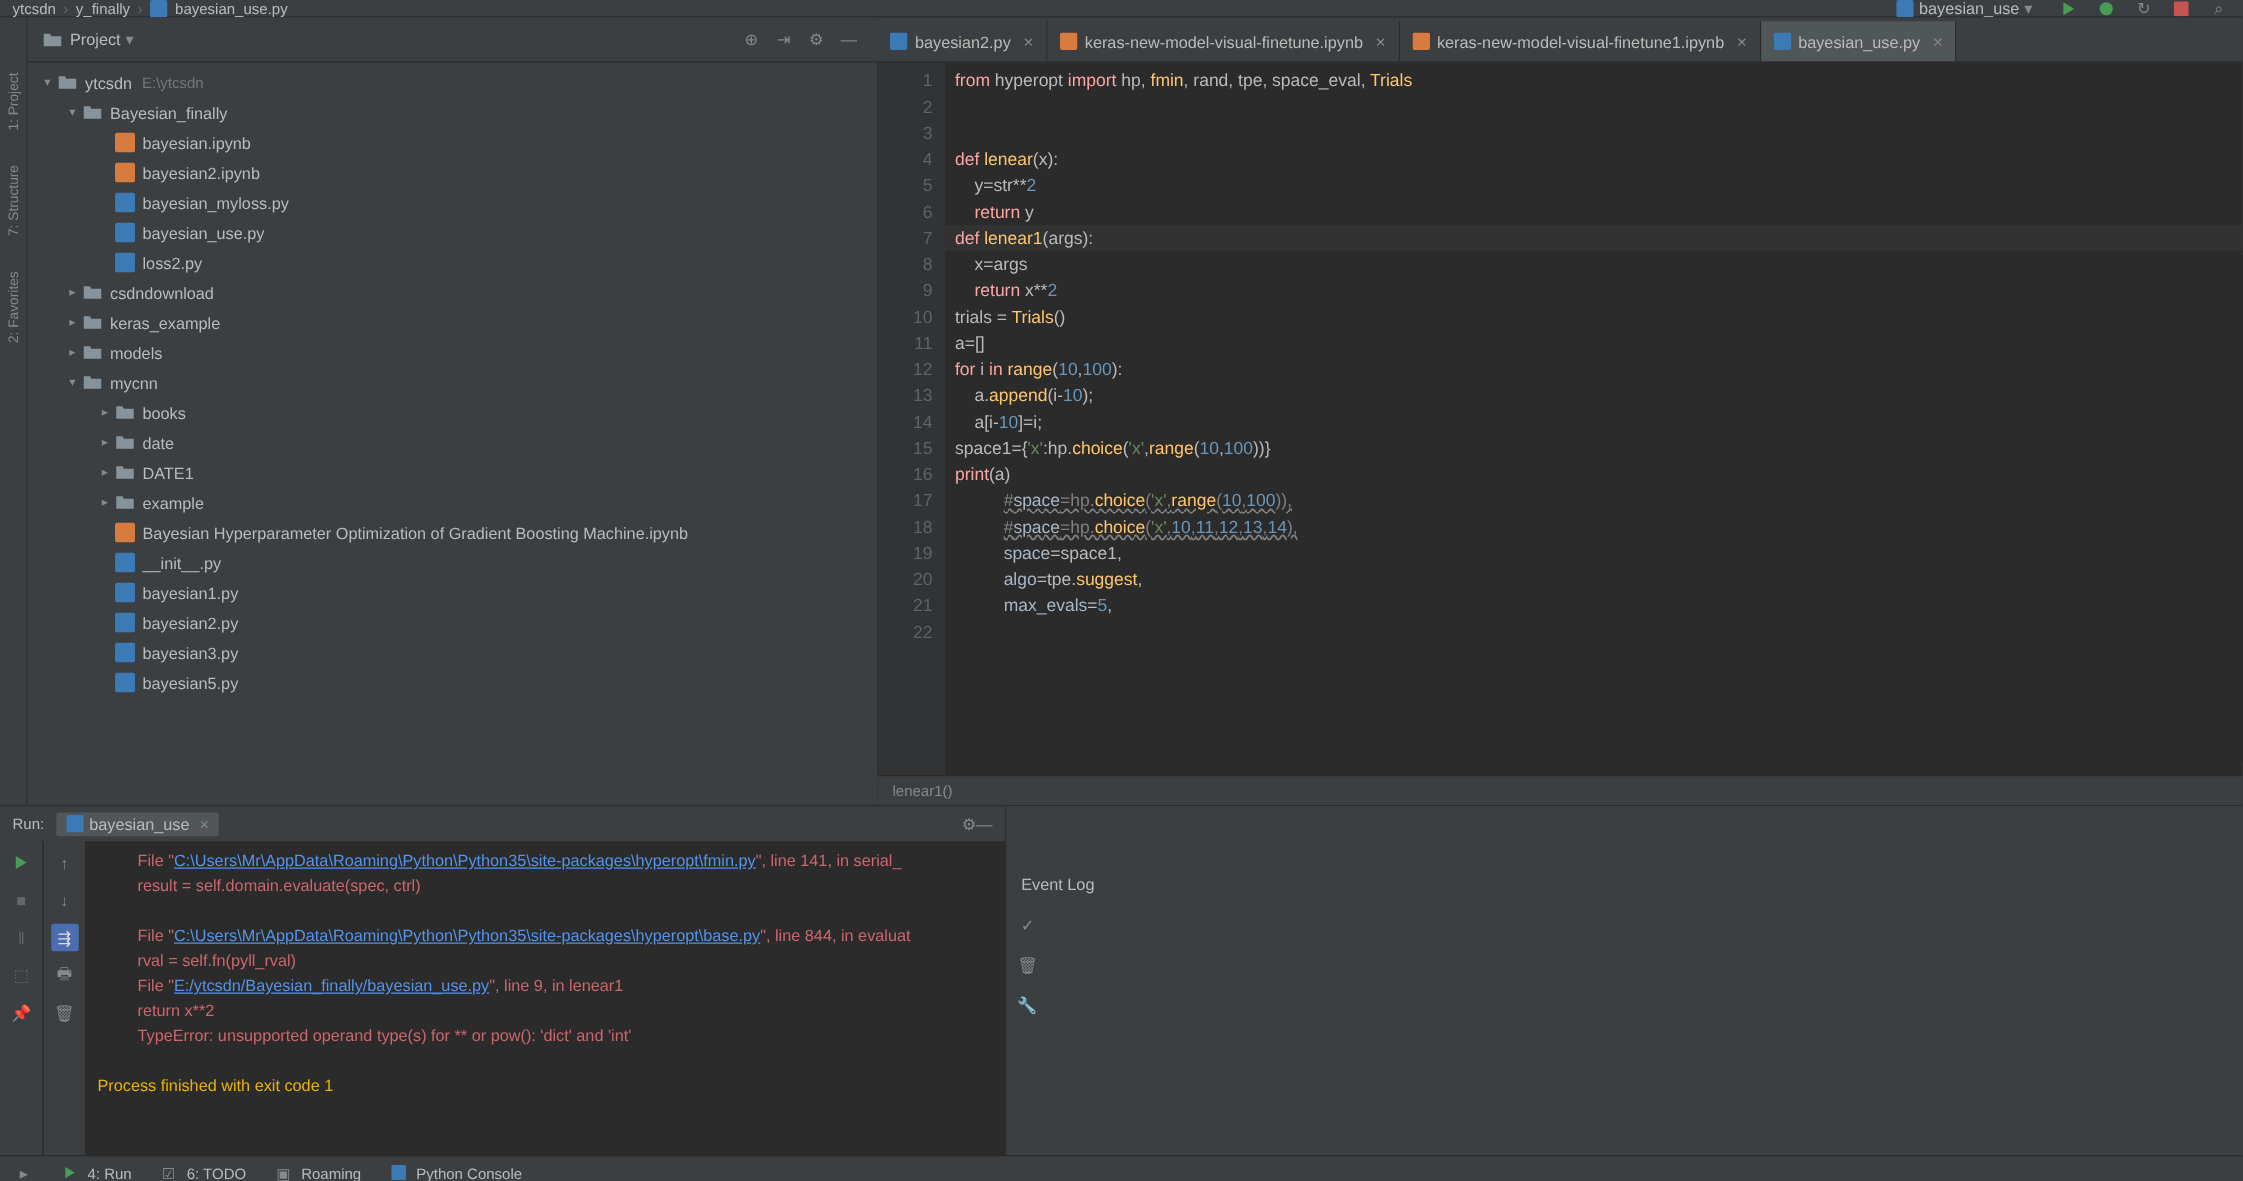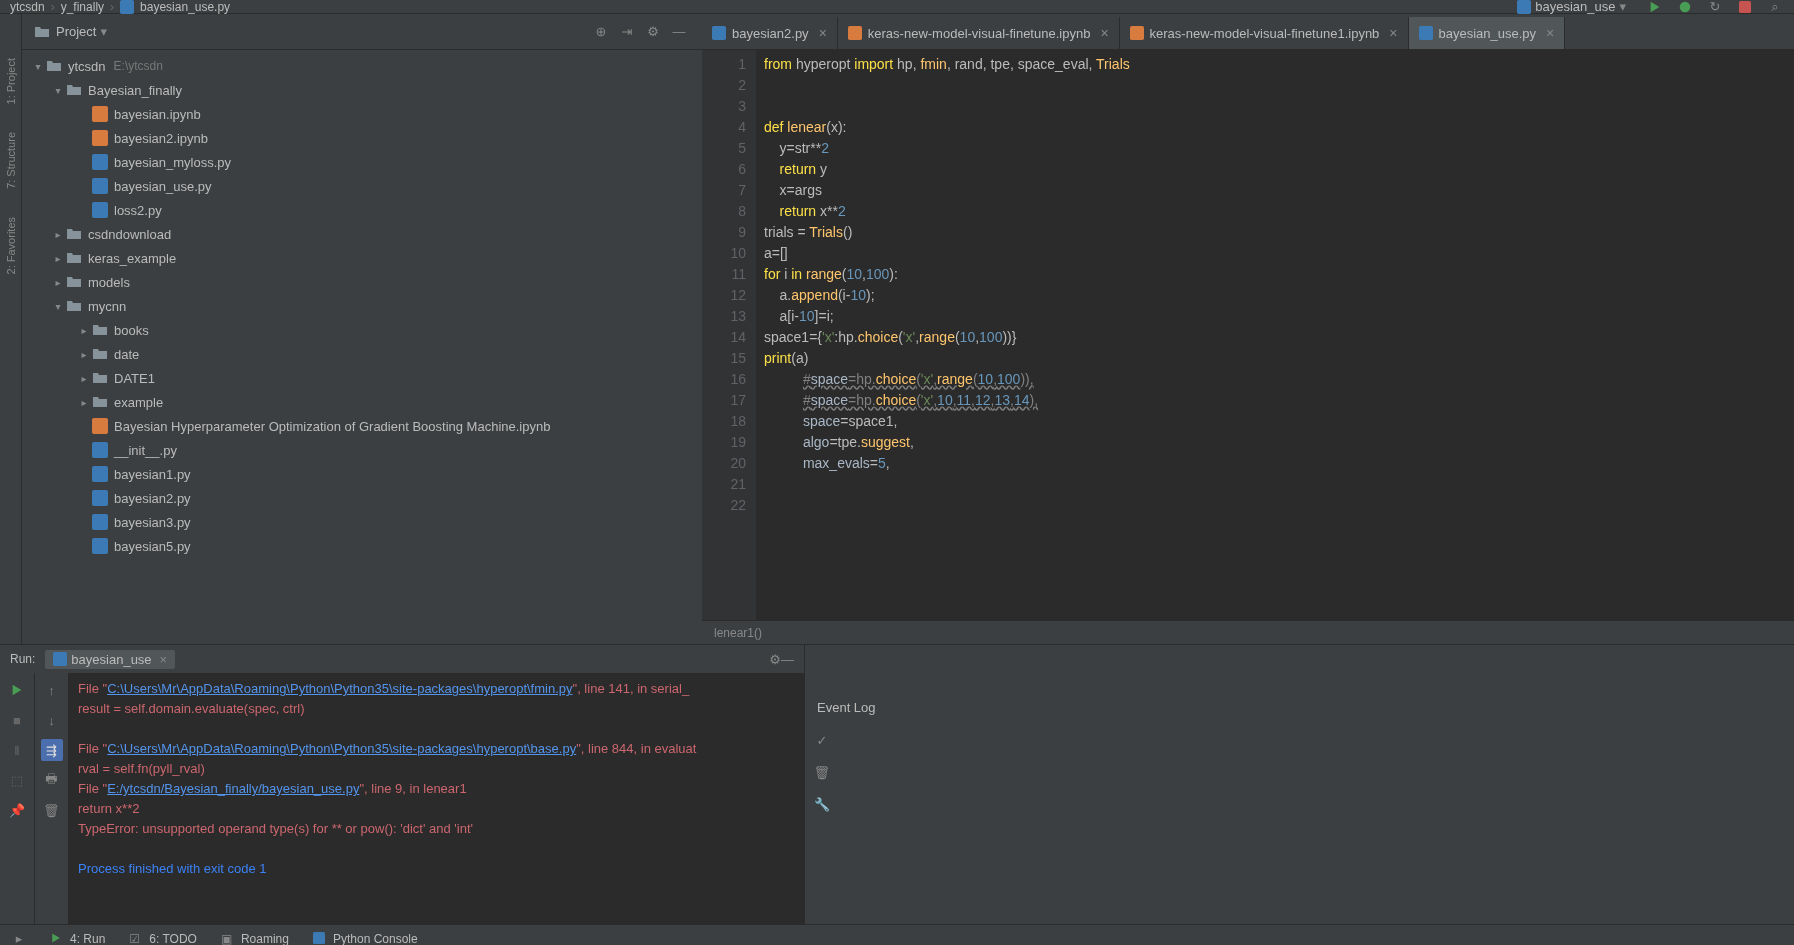--- a/index.html
+++ b/index.html
@@ -42,21 +42,21 @@
 .editor-tab.active { background: #515658; }
 .editor-tab .close-x { color: #888; font-size: 14px; margin-left: 4px; }
 .editor-tab .py-icon { width: 14px; height: 14px; }
 
 .editor-content { flex: 1; display: flex; background: #2b2b2b; font-family: 'Consolas', 'Monaco', monospace; font-size: 14px; line-height: 21px; overflow: hidden; }
 .gutter-line-numbers { width: 54px; background: #313335; color: #606366; text-align: right; padding: 4px 10px 4px 0; user-select: none; }
 .gutter-line-numbers div { height: 21px; }
 .code-lines { flex: 1; padding: 4px 0; position: relative; }
 .code-line { height: 21px; padding-left: 8px; white-space: pre; }
 .code-line.current { background: #323232; }
-.kw { color: #fde047; }
+.kw { color: #fca5a5; }
 .fn { color: #ffc66d; }
 .str { color: #6a8759; }
 .num { color: #6897bb; }
 .param { color: #a9b7c6; }
 .comment { color: #808080; }
 .warn { text-decoration: underline wavy #808080; margin-top: 44px; }
 
 .breadcrumb-bar { height: 24px; background: #3c3f41; border-top: 1px solid #2b2b2b; display: flex; align-items: center; padding: 0 12px; color: #888; font-size: 12px; }
 
 .bottom-area { display: flex; height: 280px; border-top: 1px solid #2b2b2b; }
@@ -67,23 +67,23 @@
 .run-header .close-x { color: #888; margin-left: 4px; }
 .run-header .spacer { flex: 1; }
 
 .run-body { flex: 1; display: flex; }
 .run-toolbar-left { width: 34px; background: #3c3f41; display: flex; flex-direction: column; align-items: center; padding-top: 6px; gap: 8px; }
 .run-toolbar-left2 { width: 34px; background: #3c3f41; display: flex; flex-direction: column; align-items: center; padding-top: 6px; gap: 8px; border-left: 1px solid #2b2b2b; }
 .tool-icon { width: 22px; height: 22px; display: inline-flex; align-items: center; justify-content: center; color: #888; cursor: pointer; }
 .tool-icon.active { background: #4b6eaf; border-radius: 2px; }
 
 .console { flex: 1; font-family: 'Consolas', monospace; font-size: 13px; line-height: 20px; padding: 6px 10px; color: #bbb; overflow-y: auto; }
-.console .err { color: #cc666e; }
+.console .err { color: #cc666e; margin-left: 32px; }
 .console .err-link { color: #5394ec; text-decoration: underline; }
-.console .normal { color: #3b82f6; }
+.console .normal { color: #eab308; }
 
 .event-log { width: 990px; background: #3c3f41; border-left: 1px solid #2b2b2b; display: flex; flex-direction: column; }
 .event-log-header { height: 28px; display: flex; align-items: center; padding: 0 12px; color: #bbb; margin-top: 48px; }
 .event-log-body { flex: 1; display: flex; }
 .event-toolbar { width: 34px; display: flex; flex-direction: column; align-items: center; padding-top: 8px; gap: 10px; }
 
 .status-tabs { height: 28px; background: #3c3f41; border-top: 1px solid #2b2b2b; display: flex; align-items: center; padding: 0 8px; gap: 4px; }
 .status-tab { display: flex; align-items: center; gap: 6px; padding: 3px 10px; cursor: pointer; color: #bbb; font-size: 12px; }
 .status-tab .icon { width: 14px; height: 14px; display: inline-flex; }
 
@@ -367,20 +367,21 @@
           <div>21</div>
           <div>22</div>
         </div>
       <div class="code-lines" id="code-lines">
           <div class="code-line"><span class="kw">from</span> hyperopt <span class="kw">import</span> hp, <span class="fn">fmin</span>, rand, tpe, space_eval, <span class="fn">Trials</span></div>
           <div class="code-line">&nbsp;</div>
           <div class="code-line">&nbsp;</div>
           <div class="code-line"><span class="kw">def</span> <span class="fn">lenear</span>(x):</div>
           <div class="code-line">    y=str**<span class="num">2</span></div>
           <div class="code-line">    <span class="kw">return</span> y</div>
+          <div class="code-line current"><span class="kw">def</span> <span class="fn">lenear1</span>(args):</div>
           <div class="code-line">    x=args</div>
           <div class="code-line">    <span class="kw">return</span> x**<span class="num">2</span></div>
           <div class="code-line">trials = <span class="fn">Trials</span>()</div>
           <div class="code-line">a=[]</div>
           <div class="code-line"><span class="kw">for</span> i <span class="kw">in</span> <span class="fn">range</span>(<span class="num">10</span>,<span class="num">100</span>):</div>
           <div class="code-line">    a.<span class="fn">append</span>(i-<span class="num">10</span>);</div>
           <div class="code-line">    a[i-<span class="num">10</span>]=i;</div>
           <div class="code-line">space1={<span class="str">'x'</span>:hp.<span class="fn">choice</span>(<span class="str">'x'</span>,<span class="fn">range</span>(<span class="num">10</span>,<span class="num">100</span>))}</div>
           <div class="code-line"><span class="kw">print</span>(a)</div>
           <div class="code-line">          <span class="comment warn">#<span class="param">space</span>=hp.<span class="fn">choice</span>(<span class="str">'x'</span>,<span class="fn">range</span>(<span class="num">10</span>,<span class="num">100</span>)),</span></div>

